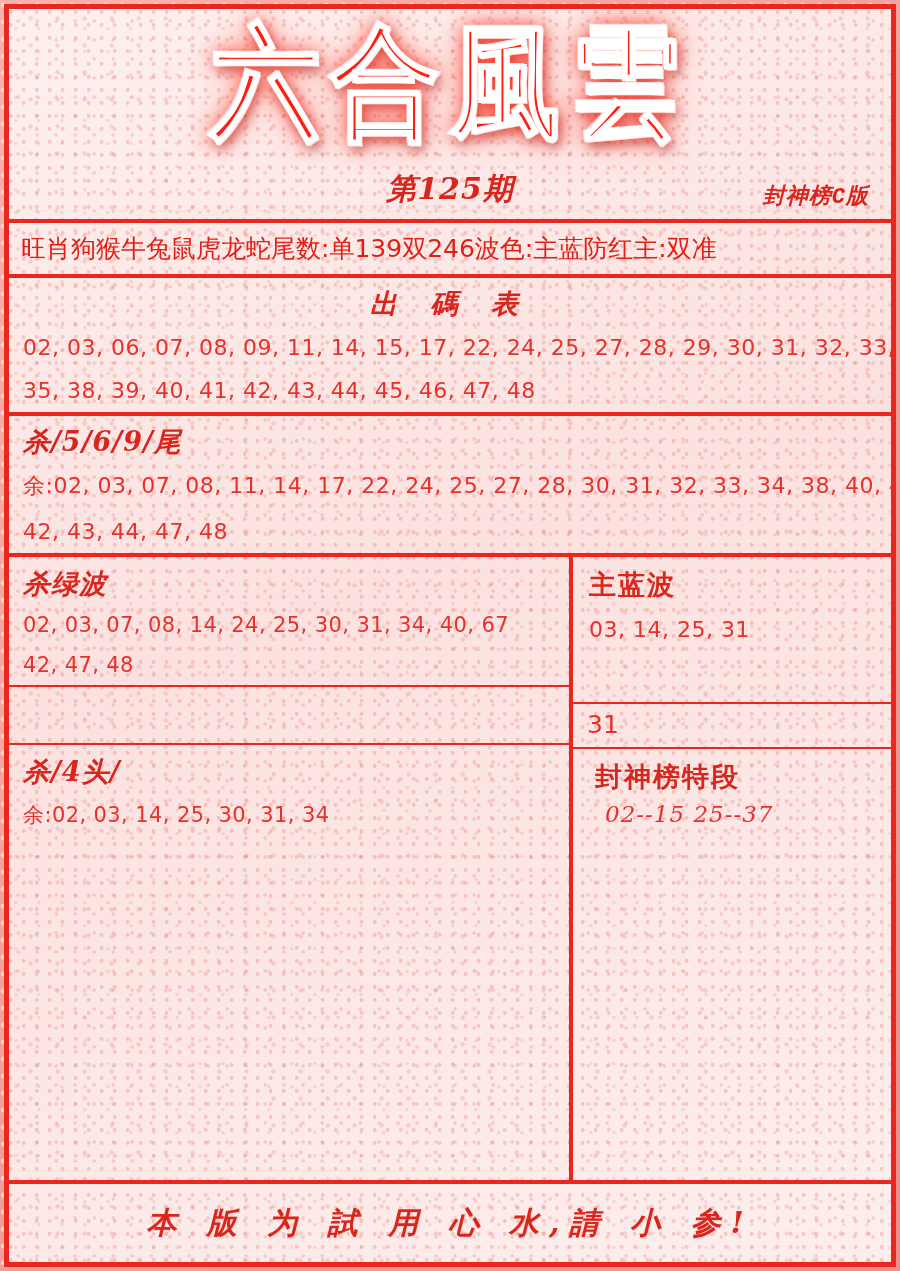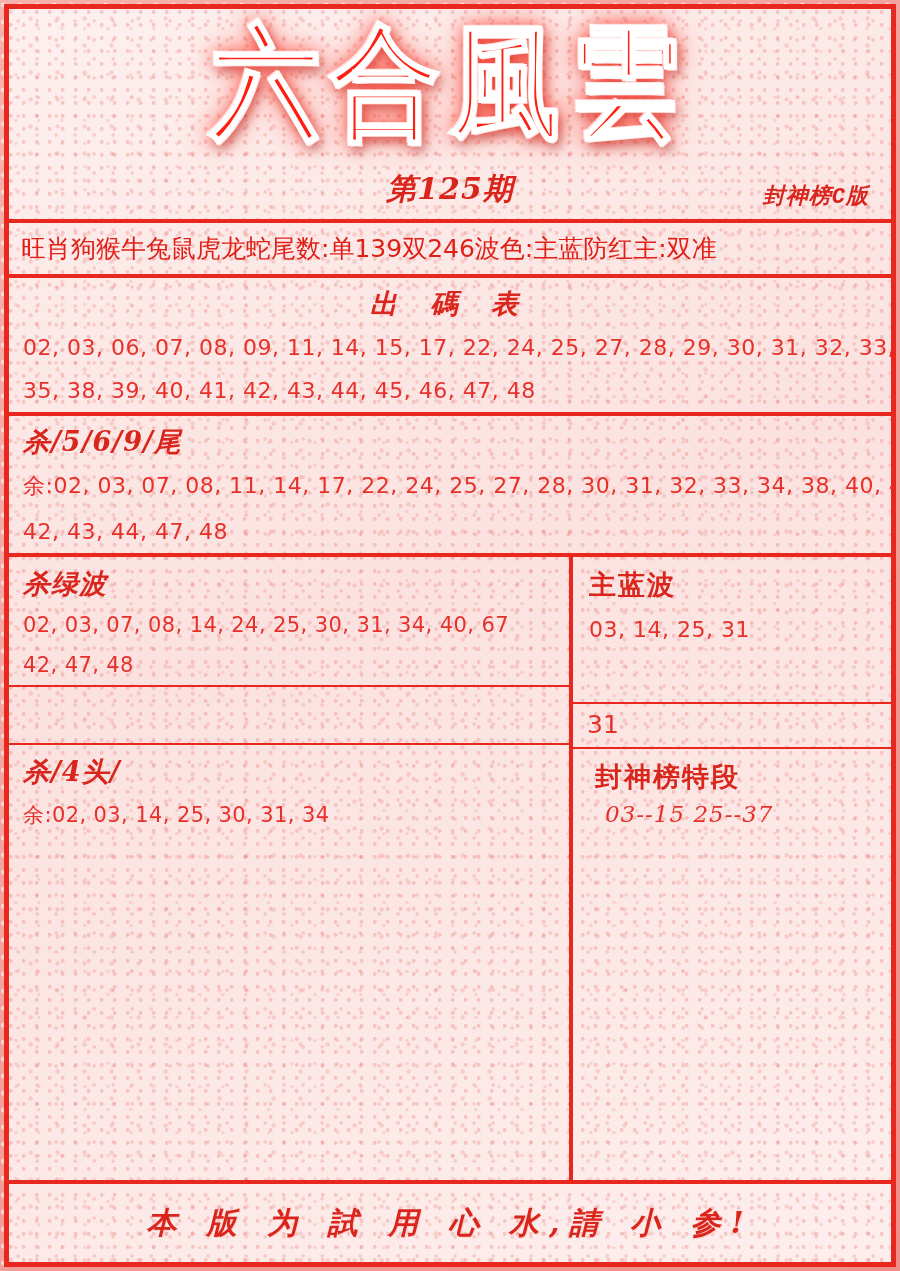--- a/index.html
+++ b/index.html
@@ -313,21 +313,21 @@
           <div class="rblk-line">03, 14, 25, 31</div>
           <div style="height:48px"></div>
         </div>
 
         <div class="subblock">
           <div class="rblk-small">31</div>
         </div>
 
         <div class="subblock last">
           <div class="special-title">封神榜特段</div>
-          <div class="special-line">03--15  25--37</div>
+          <div class="special-line">02--15  25--37</div>
           <div class="spacer"></div>
         </div>
 
       </div>
     </div>
 
     <div class="footer">
       <div class="footer-text">本 版 为 試 用 心 水,請 小 参!</div>
     </div>
 

